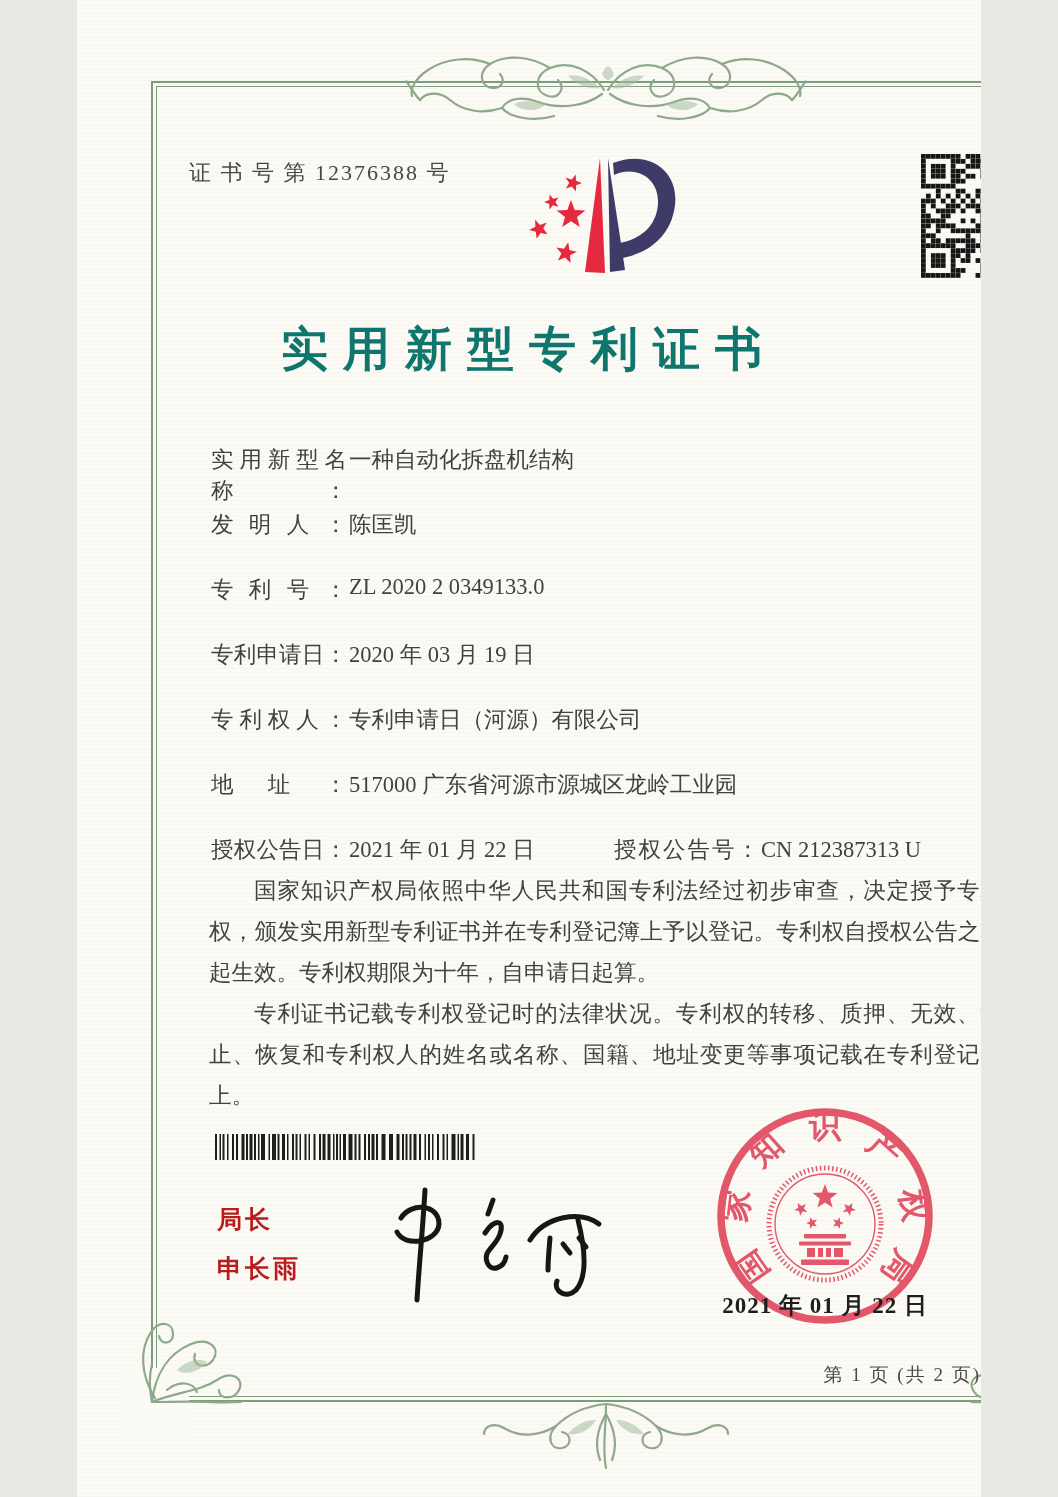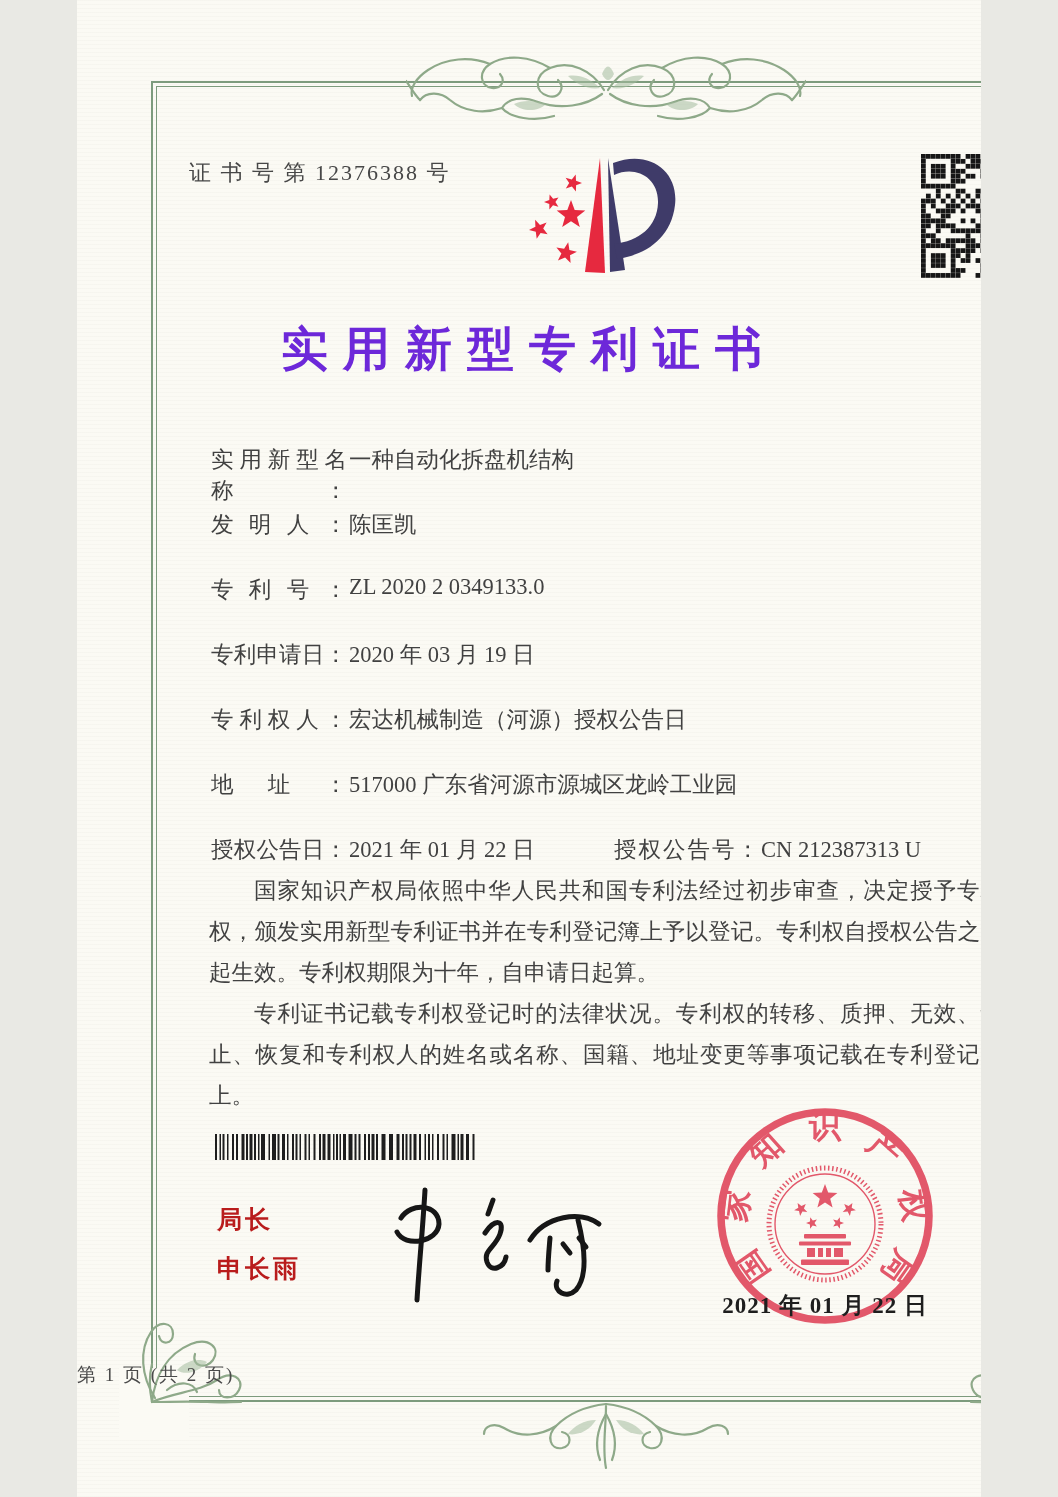--- a/index.html
+++ b/index.html
@@ -22,21 +22,21 @@
   .frame{position:absolute;left:74px;top:81px;width:906px;height:1321px;
     border:2.5px solid var(--green);z-index:1;}
   .frame::after{content:"";position:absolute;inset:3px;border:1px solid var(--green);}
   .corner-patch{position:absolute;width:70px;height:70px;background:var(--paper);z-index:2;}
   .ornament{position:absolute;z-index:3;}
   
   .cert-no{position:absolute;left:112px;top:158px;font-size:22px;letter-spacing:2px;color:#474747;z-index:4;}
   .logo{position:absolute;left:440px;top:145px;width:210px;height:152px;z-index:4;}
   .qr{position:absolute;left:844px;top:154px;width:124px;height:124px;z-index:4;}
   .title{position:absolute;left:0;top:318px;width:100%;text-align:center;
-    font-size:47px;font-weight:bold;letter-spacing:15px;color:#6d28d9;z-index:4;}
+    font-size:47px;font-weight:bold;letter-spacing:15px;color:#0f766e;z-index:4;}
   
   .fields{position:absolute;left:134px;top:444px;width:800px;z-index:4;font-size:22.5px;color:#414141;}
   .frow{height:65px;display:flex;align-items:flex-start;}
   .flabel{display:inline-block;width:136px;text-align:justify;text-align-last:justify;text-justify:inter-character;}
   .flabel::after{content:"：";}
   .fvalue{margin-left:2px;}
   .grant-pair2{position:absolute;left:403px;top:0;}
   .grant-pair2 .glabel{letter-spacing:2px;text-align:center;}
   .grant-pair2 .glabel::after{content:"：";}
   .grow{position:relative;}
@@ -51,21 +51,21 @@
     font-family:"Liberation Sans","DejaVu Sans",sans-serif;font-size:25px;font-weight:600;color:#b91c1c;}
   .signer div{margin-bottom:16px;letter-spacing:3px;}
   .signature{position:absolute;left:268px;top:1178px;width:270px;height:150px;z-index:5;}
   
   .seal{position:absolute;left:638px;top:1106px;width:220px;height:220px;z-index:2;opacity:.9;}
   .seal text{font:700 32px "Liberation Serif","DejaVu Serif",serif;fill:var(--red);
     text-anchor:middle;dominant-baseline:middle;}
   .seal-date{position:absolute;left:630px;top:1290px;width:236px;text-align:center;z-index:5;
     font-size:23px;font-weight:600;letter-spacing:1px;color:#1e1e1e;}
   
-  .footer{position:absolute;left:0;top:1362px;width:100%;text-align:left;
+  .footer{position:absolute;left:0;top:1362px;width:100%;text-align:right;
     font-size:19px;letter-spacing:2px;color:#4a4a4a;z-index:4;}
   svg{display:block;}
   .orn-stroke{fill:none;stroke:var(--flourish);stroke-width:2.2;stroke-linecap:round;}
   .orn-fill{fill:#a4bb9e;opacity:.55;stroke:none;}
 </style>
 </head>
 <body>
 
 <div class="page">
 
@@ -490,21 +490,21 @@
     <div class="frow">
       <span class="flabel">专利号</span>
       <span class="fvalue">ZL 2020 2 0349133.0</span>
     </div>
     <div class="frow">
       <span class="flabel">专利申请日</span>
       <span class="fvalue">2020 年 03 月 19 日</span>
     </div>
     <div class="frow">
       <span class="flabel">专利权人</span>
-      <span class="fvalue">宏达机械制造（河源）授权公告日</span>
+      <span class="fvalue">专利申请日（河源）有限公司</span>
     </div>
     <div class="frow">
       <span class="flabel">地址</span>
       <span class="fvalue">517000 广东省河源市源城区龙岭工业园</span>
     </div>
     <div class="frow grow">
       <span class="flabel">授权公告日</span>
       <span class="fvalue">2021 年 01 月 22 日</span>
       <span class="grant-pair2">
         <span class="glabel">授权公告号</span><span>CN 212387313 U</span>

